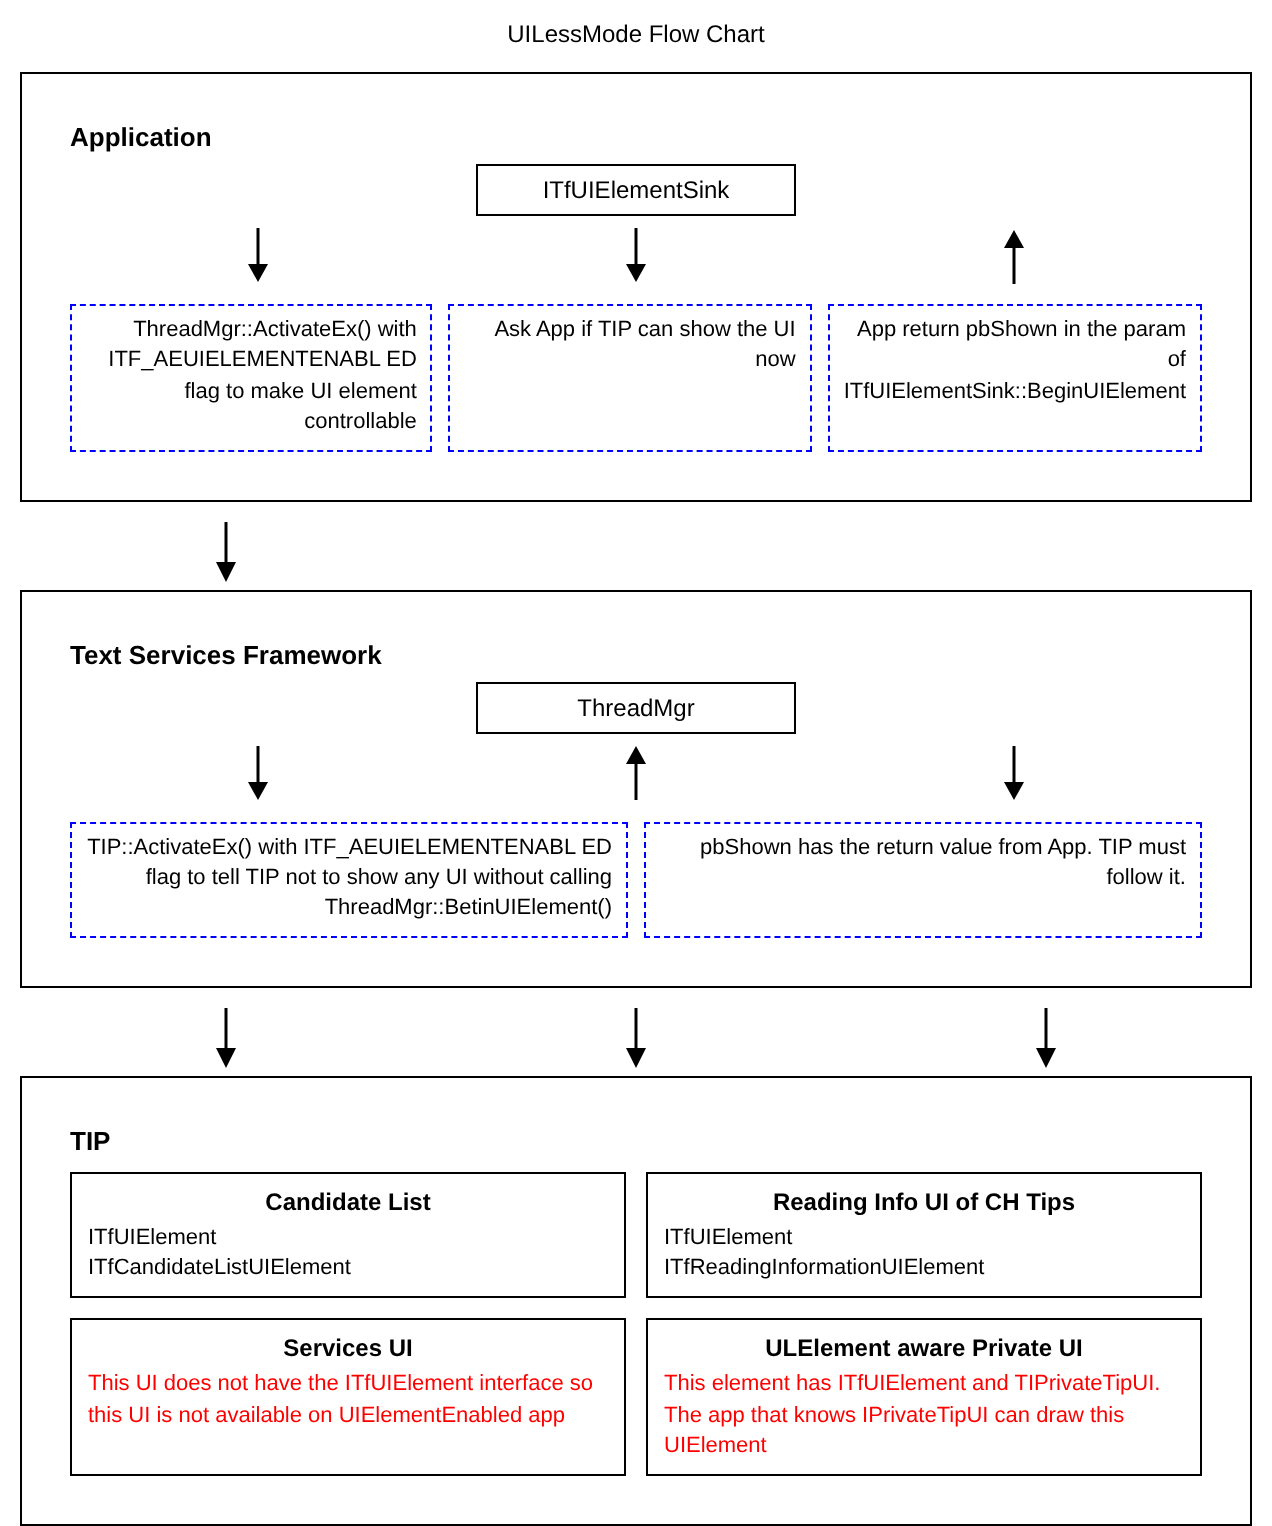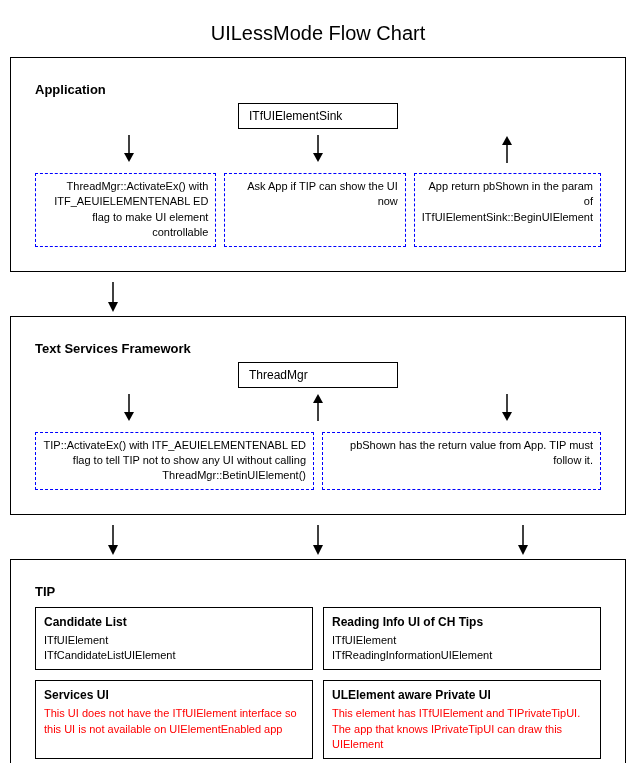--- a/index.html
+++ b/index.html
@@ -6,40 +6,39 @@
     body {
       background: #fff;
       font-family: Arial, sans-serif;
       font-size: 12px;
       width: 636px;
       min-height: 763px;
       padding: 10px;
     }
     h1 {
       text-align: center;
-      font-size: 20px;
+      font-size: 12px;
       font-weight: normal;
       margin-bottom: 12px;
-      margin-top: 12px;
     }
     .outer-box {
       border: 1.5px solid #000;
       margin-bottom: 10px;
       padding: 24px;
       position: relative;
     }
     .outer-box-label {
       font-size: 13px;
       font-weight: bold;
       margin-bottom: 6px;
     }
     .center-box {
       border: 1px solid #000;
       padding: 5px 10px;
-      text-align: left;
+      text-align: center;
       margin: 0 auto;
       width: fit-content;
       min-width: 160px;
     }
     .dashed-box {
       border: 1.5px dashed #00f;
       padding: 5px 7px;
       font-size: 11px;
       line-height: 1.4;
     }
@@ -64,20 +63,21 @@
     .tip-item {
       border: 1px solid #000;
       padding: 6px 8px;
       font-size: 11px;
       line-height: 1.4;
     }
     .tip-item-title {
       font-weight: bold;
       font-size: 12px;
       margin-bottom: 2px;
+      text-align: center;
     }
     .tip-item-sub {
       color: #000;
       font-size: 11px;
     }
     .red-text {
       color: #f00;
     }
     
     .between-sections {

